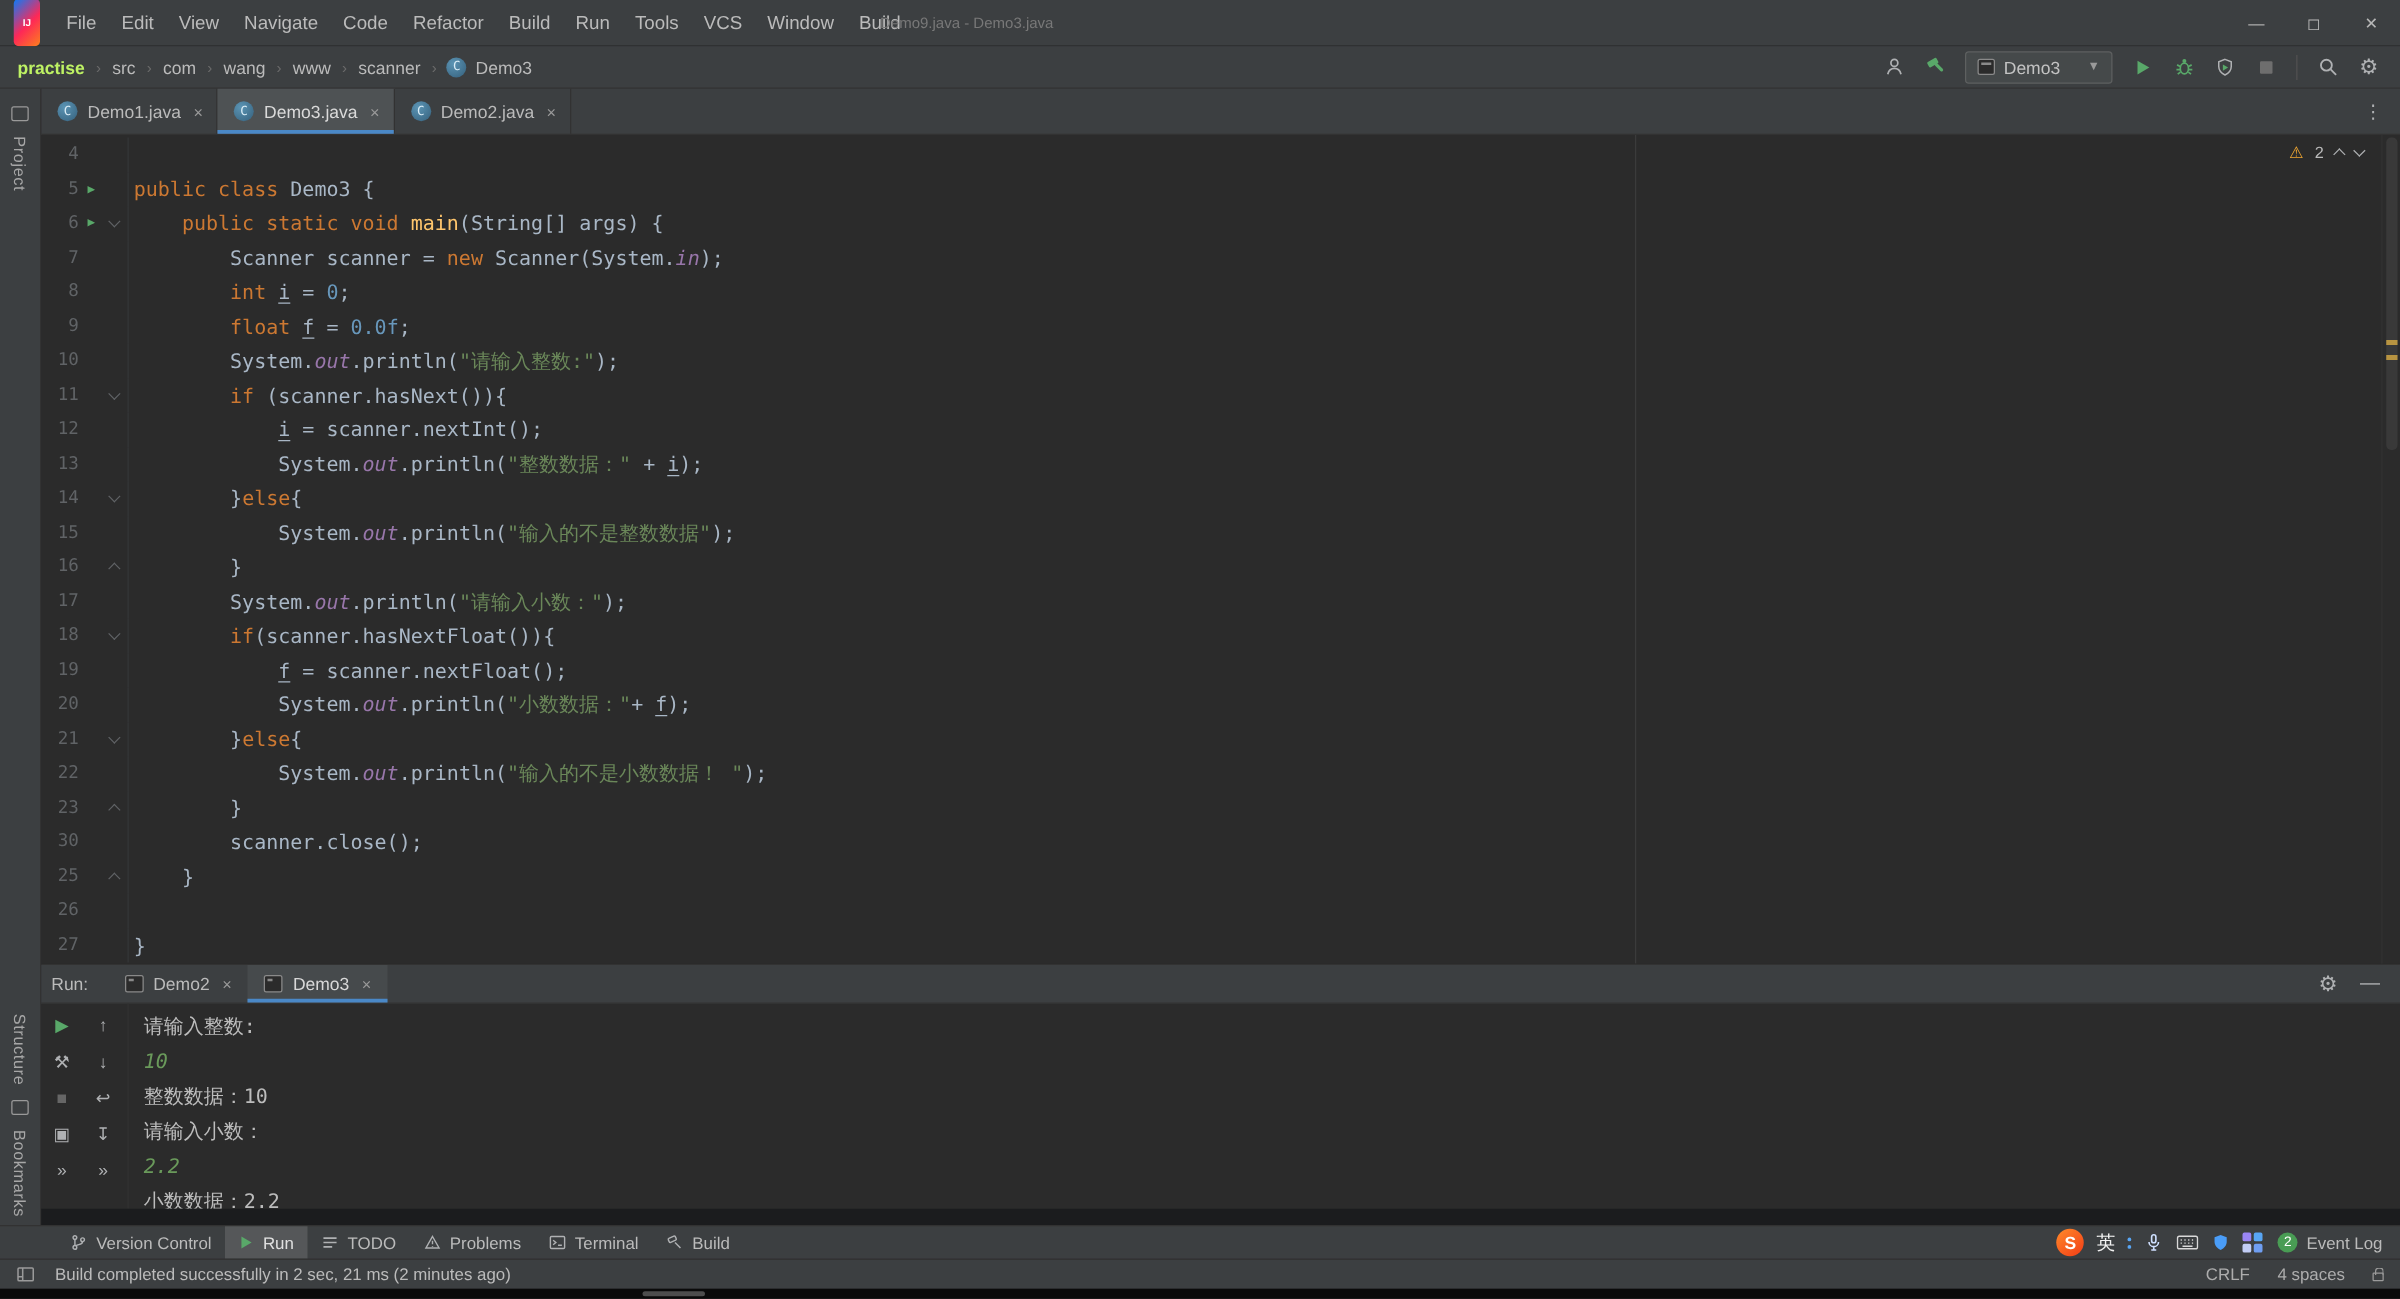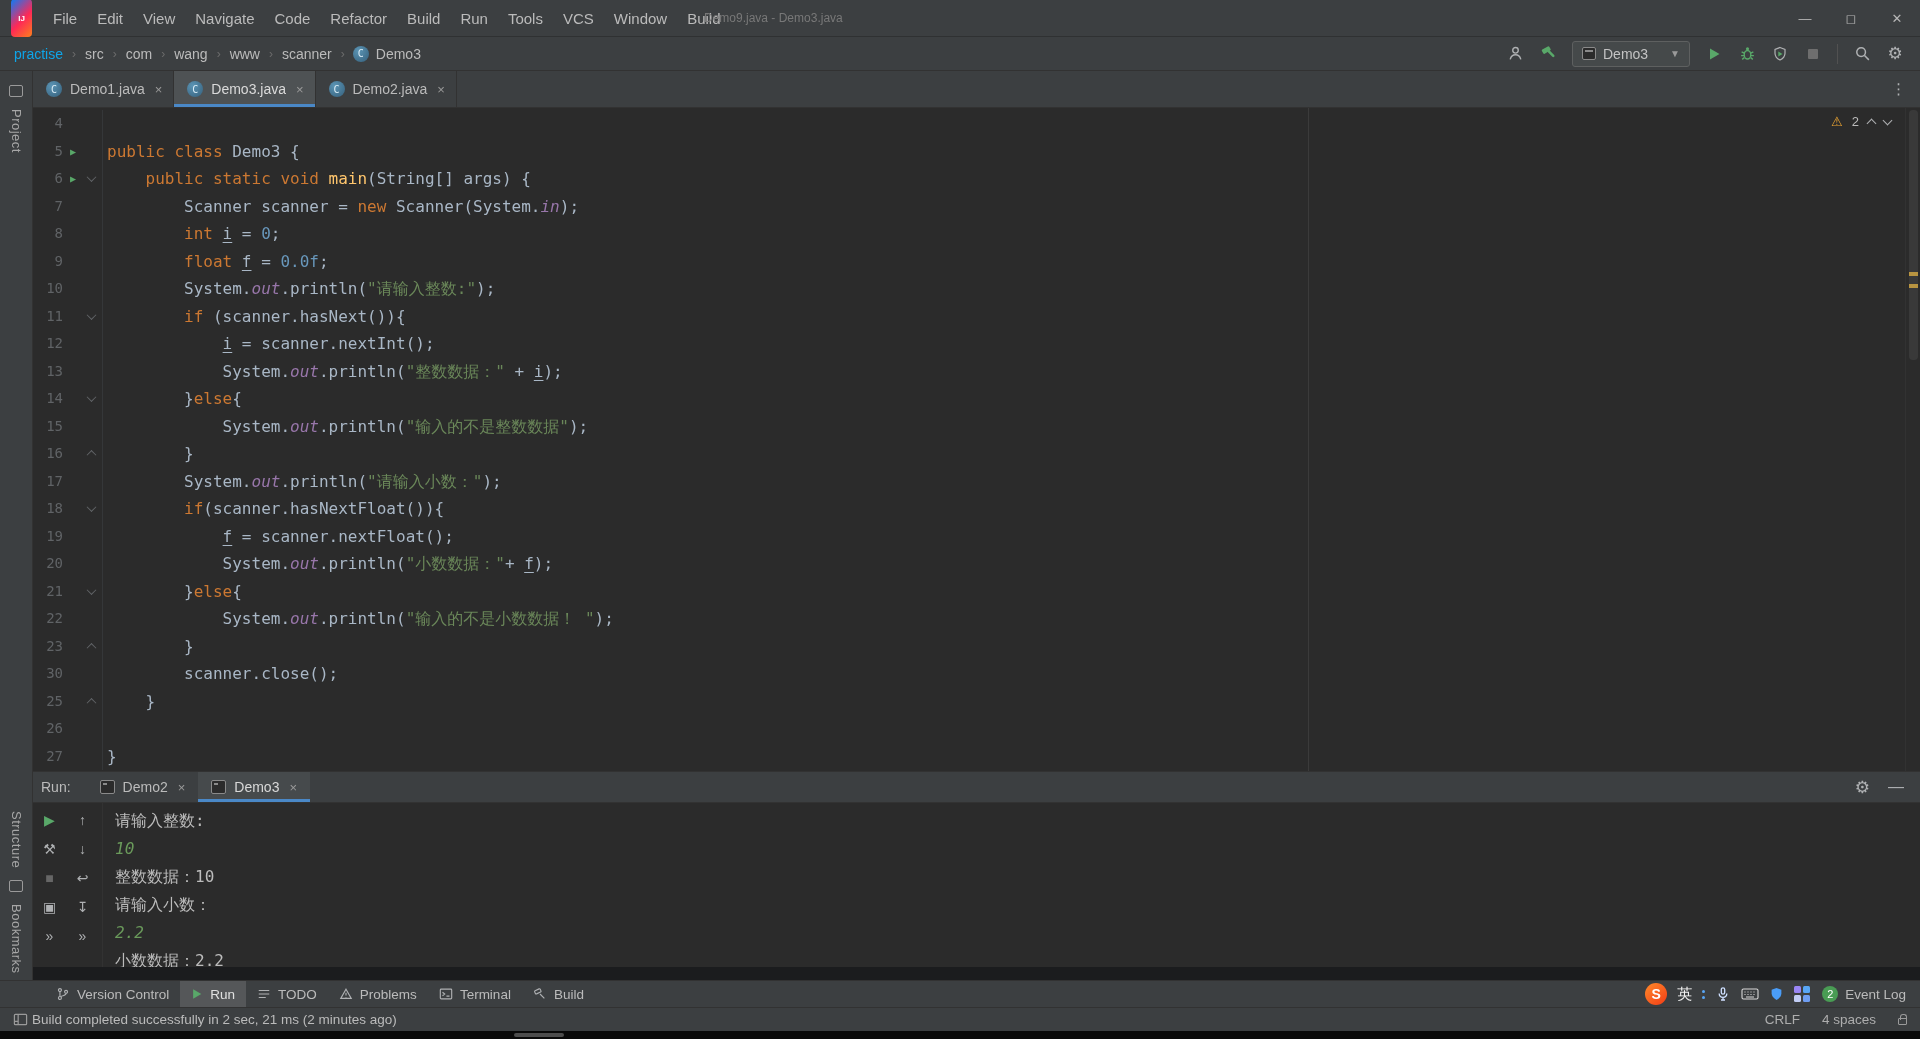--- a/index.html
+++ b/index.html
@@ -10,21 +10,21 @@
   .logo{width:21px;height:38px;border-radius:4px;margin:0 11px;background:linear-gradient(135deg,#087cfa 0%,#fe2857 55%,#fc801d 100%);display:flex;align-items:center;justify-content:center;font-size:8px;font-weight:bold;color:#fff;flex:none;}
   .menus{display:flex;}
   .menu-item{padding:5px 10px;font-size:15px;color:#bbb;cursor:default;}
   .win-title{position:absolute;left:704px;font-size:12px;color:#787878;text-align:right;}
   .win-controls{margin-left:auto;display:flex;height:100%;}
   .win-btn{width:46px;height:100%;display:flex;align-items:center;justify-content:center;color:#b6b6b6;font-size:13px;}
   
   .navbar{position:absolute;top:37px;left:0;right:0;height:34px;background:#3c3f41;display:flex;align-items:center;padding-left:13px;border-bottom:1px solid #323232;}
   .crumbs{display:flex;align-items:center;font-size:14px;}
   .crumb{color:#bbb;padding:2px 1px;}
-  .crumb.first{font-weight:normal;color:#0ea5e9;}
+  .crumb.first{font-weight:bold;color:#bef264;}
   .crumb-sep{color:#6b6b6b;margin:0 8px;font-size:12px;}
   .nav-actions{margin-left:auto;display:flex;align-items:center;gap:15px;padding-right:16px;}
   .nav-icon{width:18px;height:18px;display:flex;align-items:center;justify-content:center;}
   .combo{display:flex;align-items:center;gap:7px;border:1px solid #5e6060;background:#45494a;border-radius:3px;height:26px;padding:0 9px;font-size:14px;color:#c3c3c3;min-width:118px;}
   .combo .caret{margin-left:auto;color:#9a9a9a;font-size:10px;}
   .mini-win{width:14px;height:13px;border:1px solid #8a8a8a;border-radius:2px;background:#2b2b2b;position:relative;}
   .mini-win::before{content:"";position:absolute;top:2px;left:2px;right:2px;height:2px;background:#8a8a8a;}
   .divider-v{width:1px;height:20px;background:#515151;}
   .gear-glyph{color:#afb1b3;font-size:17px;line-height:1;}
   
@@ -98,21 +98,21 @@
   .sogou-logo{width:22px;height:22px;border-radius:50%;background:linear-gradient(140deg,#ff8a2a,#f23c16);color:#fff;font-weight:bold;font-size:14px;display:flex;align-items:center;justify-content:center;}
   .ime-lang{color:#f2f2f2;font-size:15px;}
   .ime-dots{display:flex;flex-direction:column;gap:3px;}
   .ime-dots i{width:3px;height:3px;border-radius:50%;background:#58a6f5;}
   .grid-icon{display:grid;grid-template-columns:7px 7px;grid-template-rows:7px 7px;gap:2px;}
   .grid-icon i{border-radius:1.5px;}
   .eventlog{display:flex;align-items:center;gap:7px;}
   .badge{width:16px;height:16px;border-radius:50%;background:#499c54;color:#fff;font-size:11px;display:flex;align-items:center;justify-content:center;}
   
   .status-bar{position:absolute;left:0;right:0;top:1007px;height:24px;background:#3c3f41;border-top:1px solid #323232;display:flex;align-items:center;font-size:13.5px;color:#bbb;padding:0 13px;}
-  .status-left{display:flex;align-items:center;gap:4px;}
+  .status-left{display:flex;align-items:center;gap:16px;}
   .status-right{margin-left:auto;display:flex;align-items:center;gap:22px;color:#adadad;}
   .lock{width:9px;height:7px;border:1.3px solid #9a9a9a;border-radius:1px;position:relative;margin-top:4px;}
   .lock::before{content:"";position:absolute;top:-5px;left:1px;width:5px;height:5px;border:1.3px solid #9a9a9a;border-bottom:none;border-radius:3px 3px 0 0;}
   
   .taskbar-strip{position:absolute;left:0;right:0;top:1031px;height:8px;background:#0a0a0a;}
   .taskbar-thumb{position:absolute;left:514px;top:2px;width:50px;height:4px;background:#4d4d4d;border-radius:2px;}
   svg{display:block;}
 </style>
 </head>
 <body>

